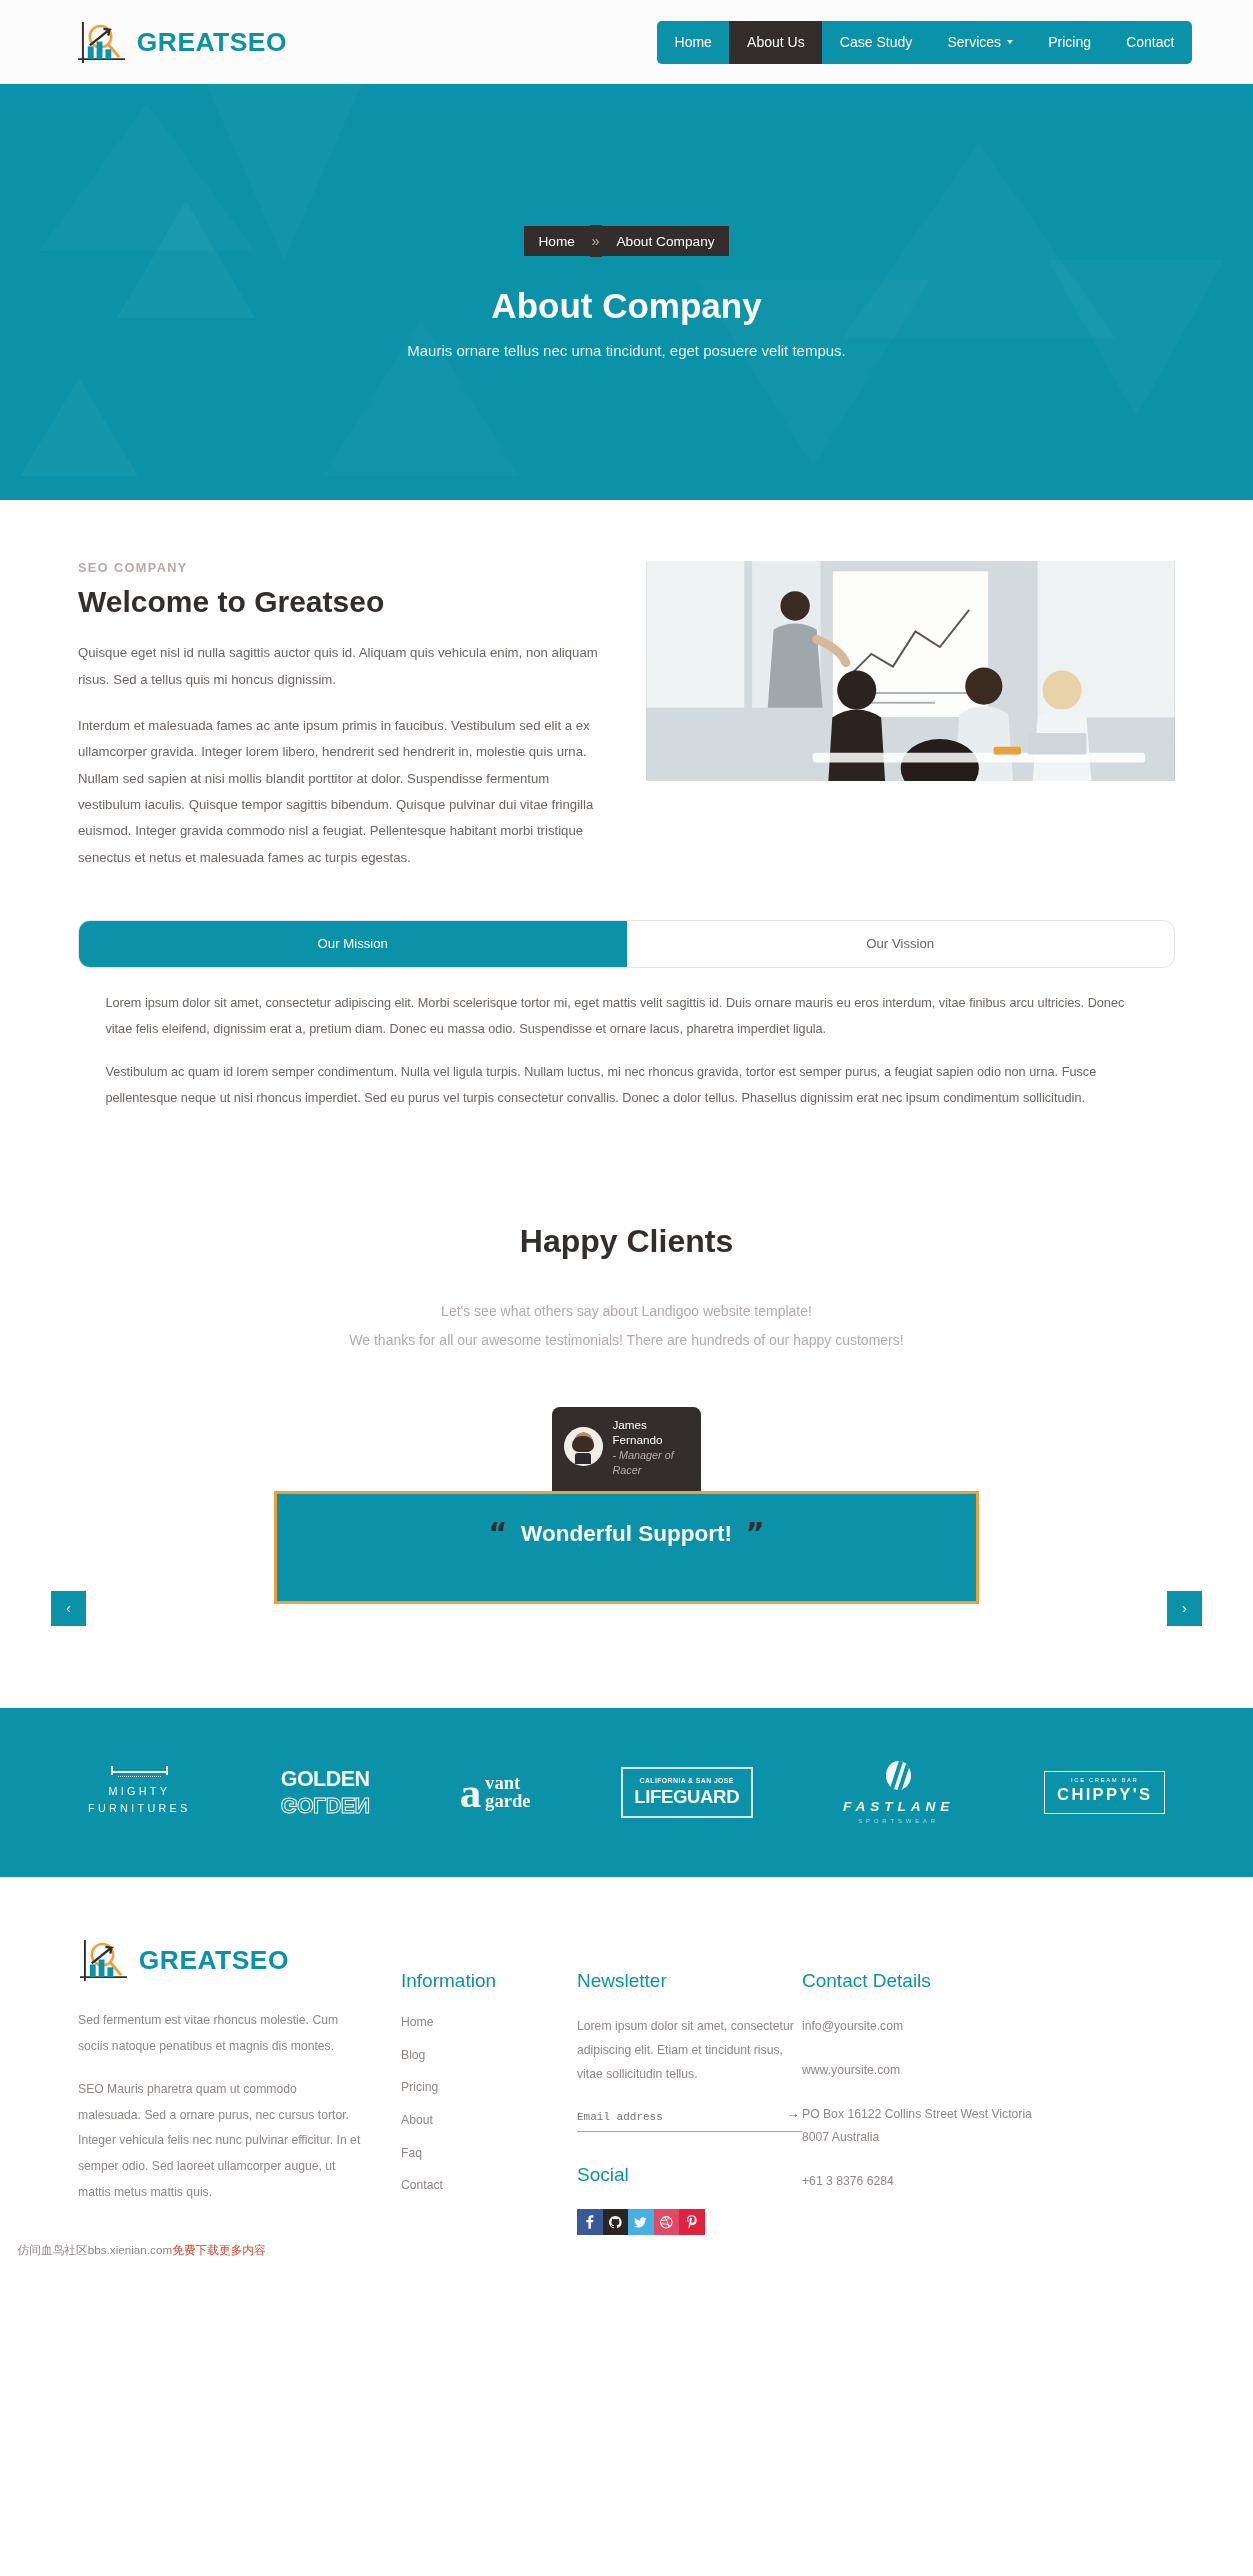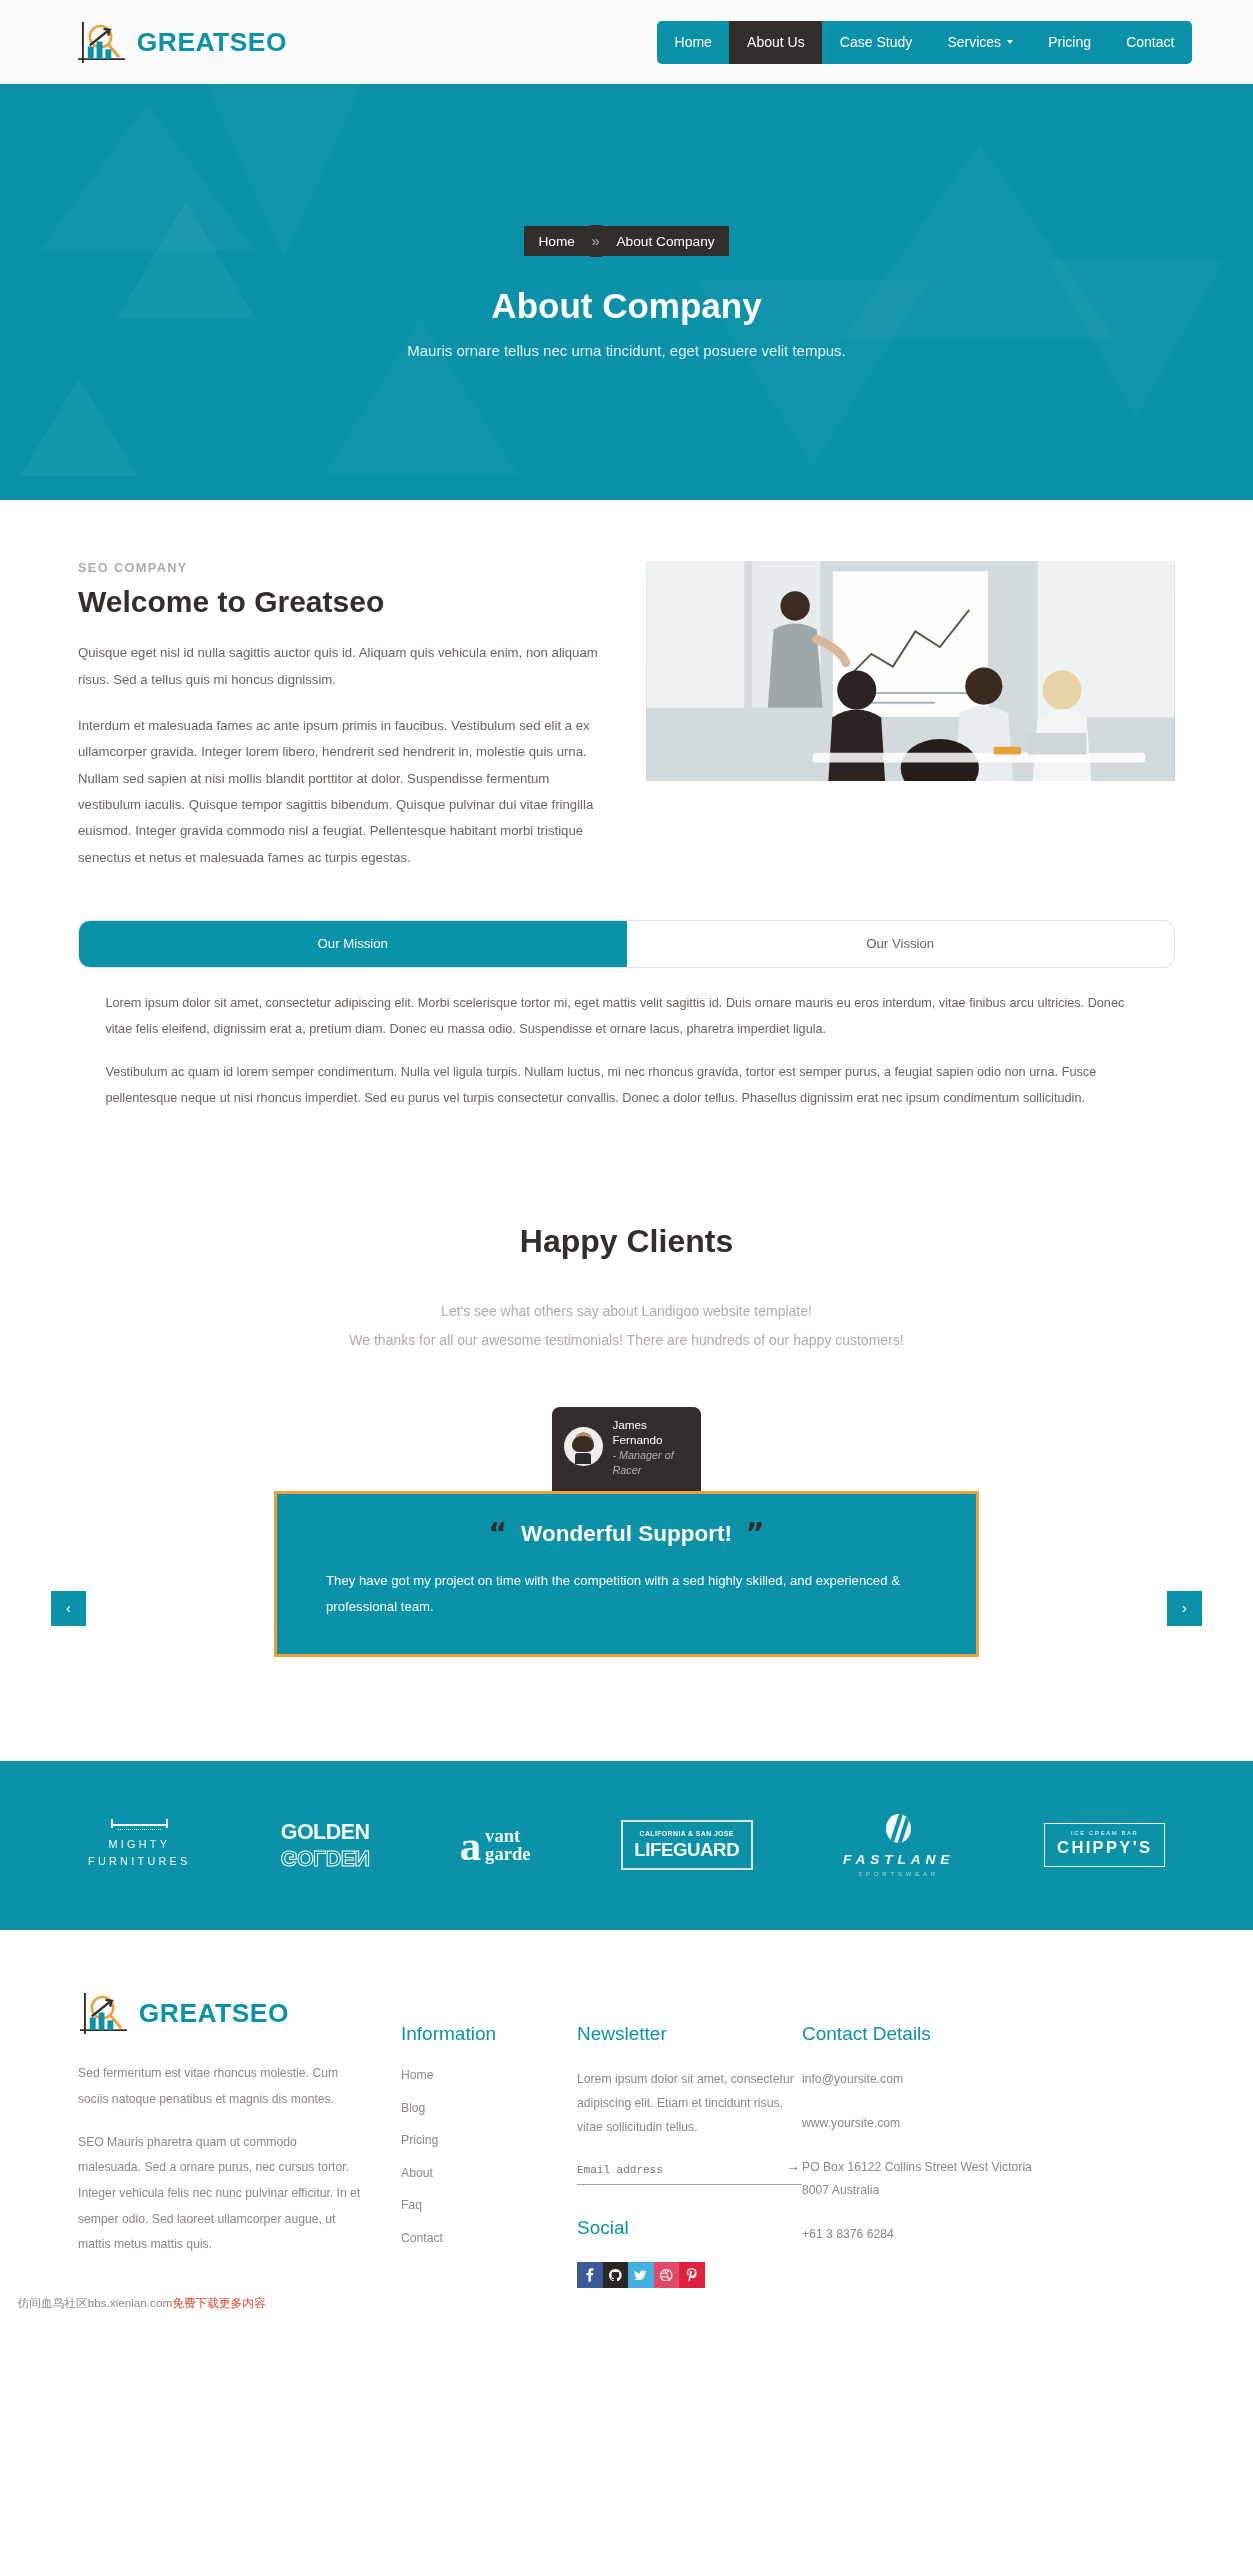--- a/index.html
+++ b/index.html
@@ -482,21 +482,20 @@
       <div class="author-role">- Manager of Racer</div>
     </div>
   </div>
 
   <div class="testi-card">
     <div class="testi-head">
       <span class="qmark">“</span>
       <span class="testi-title">Wonderful Support!</span>
       <span class="qmark">”</span>
     </div>
-    <div class="testi-body">They have got my project on time with the competition with a sed highly skilled, and experienced &amp; professional team.</div>
   </div>
 </div>
 
 <div class="logobar">
   <div class="logos">
     <div class="logo-cell lg-mighty">
       <div class="bar"></div>
       <div class="dots"></div>
       <div class="l1">MIGHTY</div>
       <div class="l2">FURNITURES</div>

